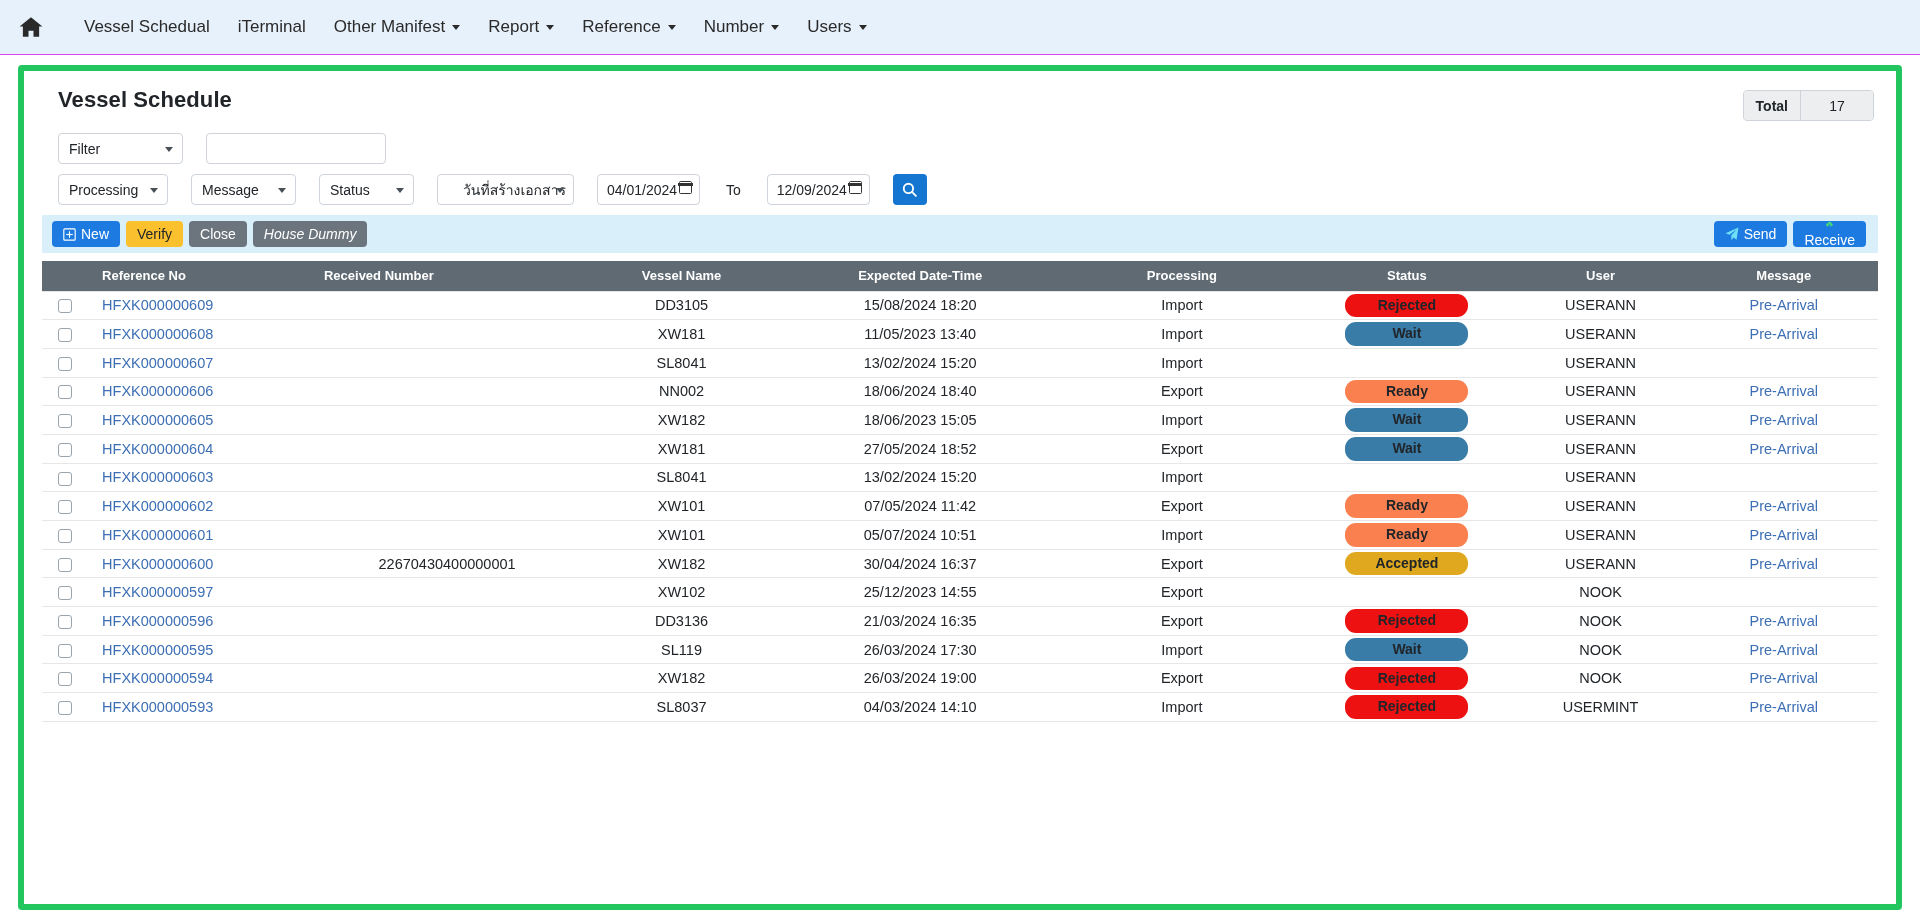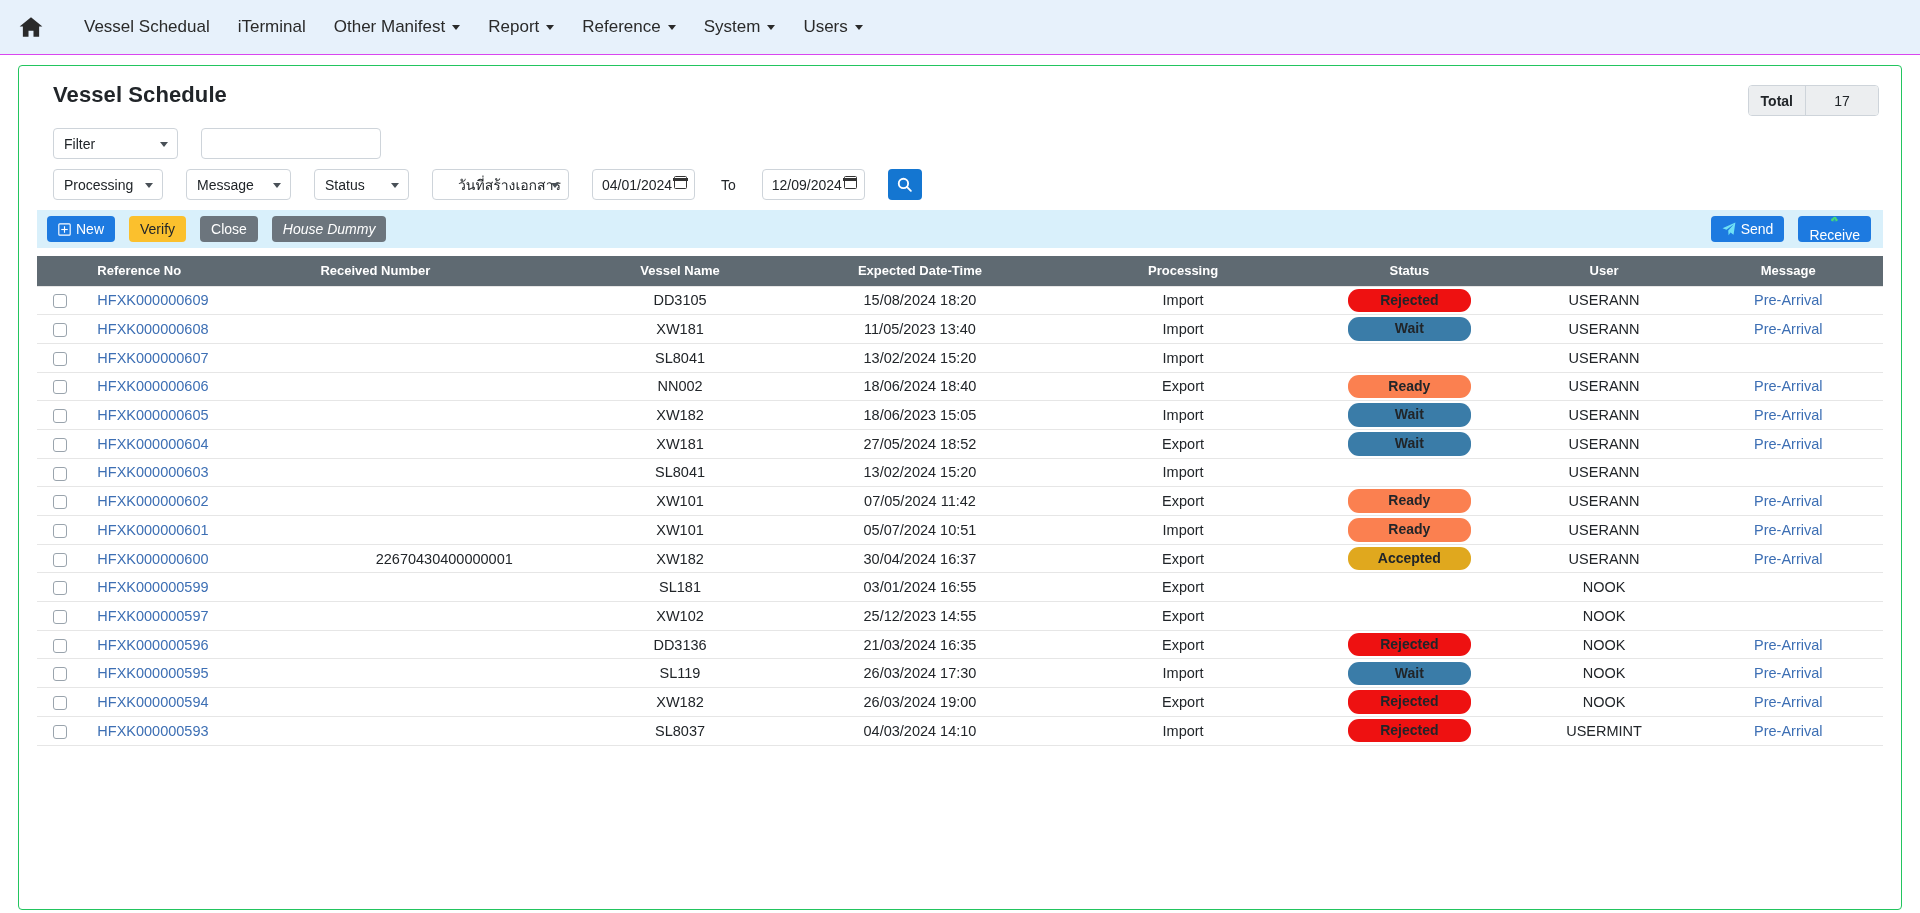--- a/index.html
+++ b/index.html
@@ -46,21 +46,21 @@
     border-left: 4.5px solid transparent;
     border-right: 4.5px solid transparent;
     border-top: 5px solid #2a2a2a;
   }
 
   
   .page-wrap {
     padding: 10px 18px 0 18px;
   }
   .card {
-    border: 1px solid #22c55e;
+    border: 6px solid #22c55e;
     border-radius: 4px;
     background: #fff;
     position: relative;
     height: 845px;
   }
 
   .card-head {
     display: flex;
     align-items: flex-start;
     justify-content: space-between;
@@ -190,21 +190,21 @@
   
   .toolbar {
     margin: 4px 18px 0 18px;
     background: #d9f0fb;
     height: 38px;
     display: flex;
     align-items: center;
     justify-content: space-between;
     padding: 0 12px 0 10px;
   }
-  .tb-left, .tb-right { display: flex; align-items: center; gap: 14px; }
+  .tb-left, .tb-right { display: flex; align-items: center; gap: 6px; }
   .btn {
     height: 26px;
     border: none;
     border-radius: 4px;
     font-size: 14px;
     font-family: "Liberation Sans", sans-serif;
     padding: 0 11px;
     display: inline-flex;
     align-items: center;
     gap: 5px;
@@ -302,21 +302,21 @@
       </span>
       <span class="nav-item">
         <span>Report</span>
         <span class="caret"></span>
       </span>
       <span class="nav-item">
         <span>Reference</span>
         <span class="caret"></span>
       </span>
       <span class="nav-item">
-        <span>System</span>
+        <span>Number</span>
         <span class="caret"></span>
       </span>
       <span class="nav-item">
         <span>Users</span>
         <span class="caret"></span>
       </span>
     </div>
 </div>
 
 <div class="page-wrap">
@@ -537,31 +537,20 @@
               <td><span>22670430400000001</span></td>
               <td><span>XW182</span></td>
               <td><span>30/04/2024 16:37</span></td>
               <td><span>Export</span></td>
               <td><span class="badge" style="background: rgb(224, 168, 30);">Accepted</span></td>
               <td><span>USERANN</span></td>
               <td><a class="msg-link">Pre-Arrival</a></td>
             </tr>
             <tr>
               <td><span class="cbx"></span></td>
-              <td class="left"><a class="ref-link">HFXK000000599</a></td>
-              <td><span></span></td>
-              <td><span>SL181</span></td>
-              <td><span>03/01/2024 16:55</span></td>
-              <td><span>Export</span></td>
-              <td></td>
-              <td><span>NOOK</span></td>
-              <td></td>
-            </tr>
-            <tr>
-              <td><span class="cbx"></span></td>
               <td class="left"><a class="ref-link">HFXK000000597</a></td>
               <td><span></span></td>
               <td><span>XW102</span></td>
               <td><span>25/12/2023 14:55</span></td>
               <td><span>Export</span></td>
               <td></td>
               <td><span>NOOK</span></td>
               <td></td>
             </tr>
             <tr>

